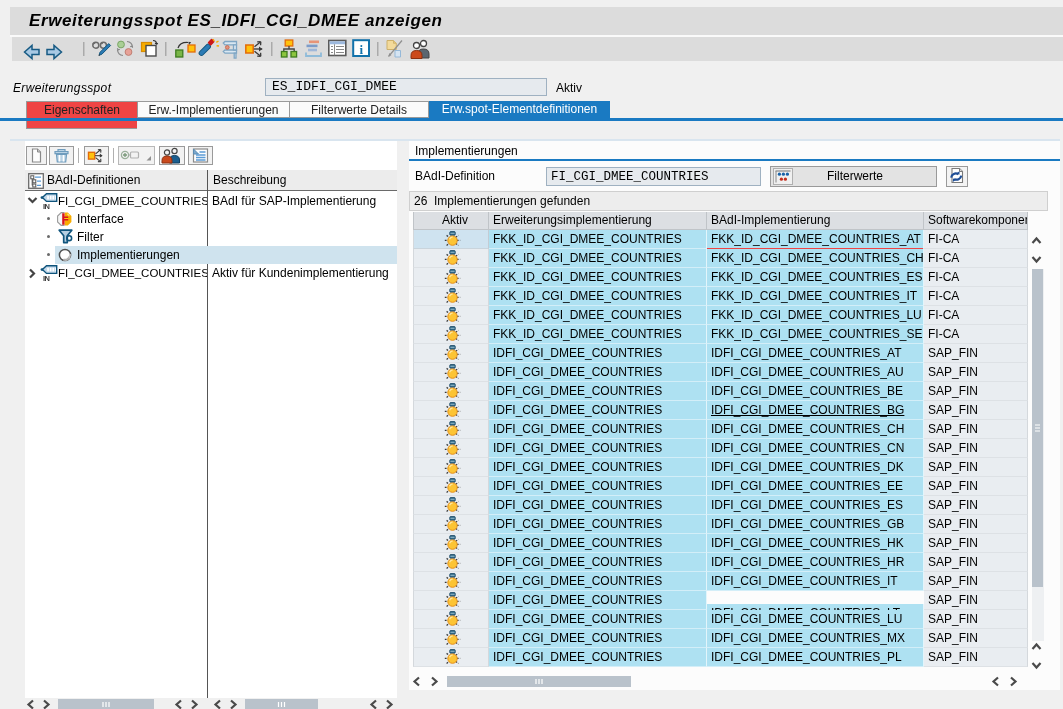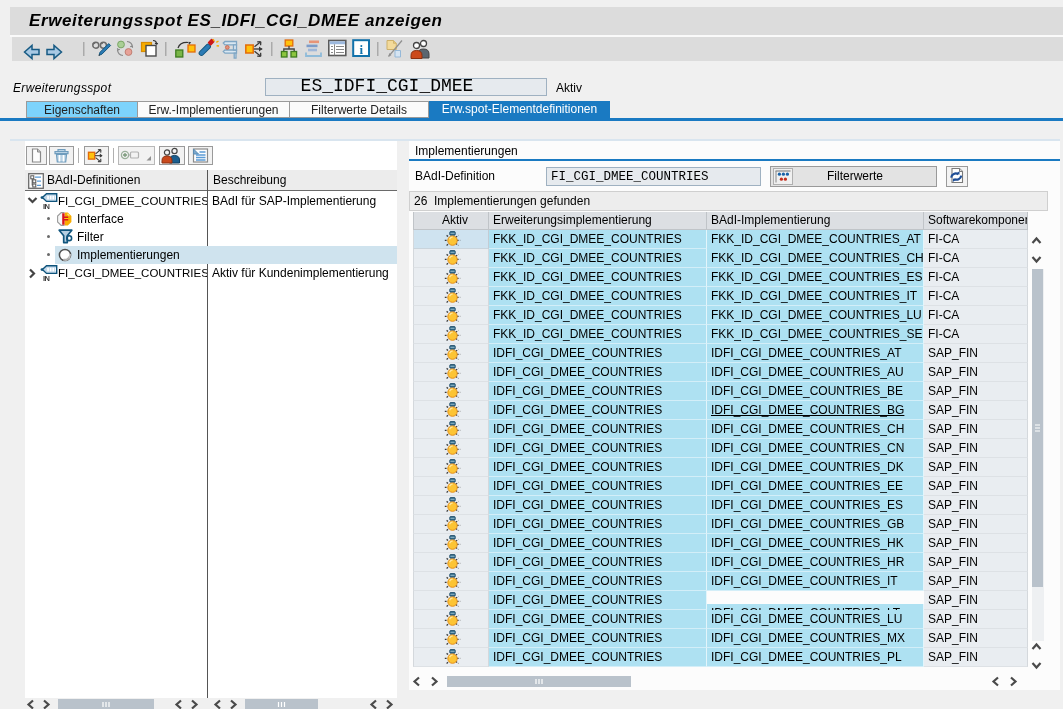--- a/index.html
+++ b/index.html
@@ -159,23 +159,23 @@
     </g>
 <g transform="translate(399,2)">
       <circle cx="12.5" cy="4.5" r="3" fill="#fff" stroke="#444" stroke-width="1.3"></circle>
       <path d="M7 19 v-4 q0 -5 5.5 -5 t5.5 5 v4 z" fill="#5a6670" stroke="#444" stroke-width="1"></path>
       <circle cx="5.5" cy="6.5" r="3" fill="#fff" stroke="#444" stroke-width="1.3"></circle>
       <path d="M0 19.5 v-3 q0 -5 5.5 -5 t5.5 5 v3 z" fill="#cc4a1b" stroke="#8a3010" stroke-width="1"></path>
     </g>
 </svg>
 <div class="a" style="left:13px;top:80px;width:200px;height:16px;line-height:16px;letter-spacing:0.35px;font-style:italic;">Erweiterungsspot</div>
 <div class="a" style="left:265px;top:78px;width:280px;height:16px;background:#e6eaee;border:1px solid #9fb1c1;"></div>
-<div class="a mono" style="left:252px;top:79px;width:270px;height:15px;line-height:15px;font-size:18px;text-align:center;">ES_IDFI_CGI_DMEE</div>
+<div class="a mono" style="left:272px;top:79px;width:270px;height:15px;line-height:15px;font-size:13px;">ES_IDFI_CGI_DMEE</div>
 <div class="a" style="left:556px;top:80px;width:60px;height:16px;line-height:16px;">Aktiv</div>
-<div class="a" style="left:26px;top:101px;width:111px;height:17px;background:#7dd3fc;border:1px solid #9a9a9a;border-right:none;box-sizing:border-box;text-align:center;line-height:16px;color:#222;">Eigenschaften</div>
+<div class="a" style="left:26px;top:101px;width:111px;height:28px;background:#ef4444;border:1px solid #9a9a9a;border-right:none;box-sizing:border-box;text-align:center;line-height:16px;color:#222;">Eigenschaften</div>
 <div class="a" style="left:137px;top:101px;width:152px;height:17px;background:#fbfbfb;border:1px solid #9a9a9a;border-right:none;box-sizing:border-box;text-align:center;line-height:16px;color:#222;">Erw.-Implementierungen</div>
 <div class="a" style="left:289px;top:101px;width:140px;height:17px;background:#fbfbfb;border:1px solid #9a9a9a;border-right:1px solid #9a9a9a;box-sizing:border-box;text-align:center;line-height:16px;color:#222;">Filterwerte Details</div>
 <div class="a" style="left:429px;top:101px;width:181px;height:17px;background:#1a7ac2;box-sizing:border-box;text-align:center;line-height:17px;color:#fff;">Erw.spot-Elementdefinitionen</div>
 <div class="a" style="left:0px;top:118px;width:1063px;height:3px;background:#1a7ac2;"></div>
 <div class="a" style="left:25px;top:141px;width:372px;height:568px;background:#fff;"></div>
 <div class="a" style="left:26px;top:146px;width:21px;height:19px;border:1px solid #9a9a9a;background:#f2f2f2;box-sizing:border-box;"><svg width="19" height="17" viewBox="0 0 19 17">
       <path d="M5.5 2 h5 l3 3 v10 h-8 z" fill="#fdfdfd" stroke="#8a8a8a" stroke-width="1.2"></path>
       <path d="M10.5 2 v3 h3" fill="#c9c9c9" stroke="#8a8a8a" stroke-width="1"></path>
     </svg></div>
 <div class="a" style="left:49px;top:146px;width:25px;height:19px;border:1px solid #9a9a9a;background:#f2f2f2;box-sizing:border-box;"><svg width="23" height="17" viewBox="0 0 23 17">
@@ -332,21 +332,21 @@
 <div class="a" style="left:413px;top:212px;width:76px;height:18px;background:#dcdfe3;border-right:1px solid #c0c4c8;border-bottom:1px solid #c0c4c8;box-sizing:border-box;line-height:17px;overflow:hidden;white-space:nowrap;text-align:center;text-indent:8px;border-left:1px solid #c0c4c8;">Aktiv</div>
 <div class="a" style="left:489px;top:212px;width:218px;height:18px;background:#dcdfe3;border-right:1px solid #c0c4c8;border-bottom:1px solid #c0c4c8;box-sizing:border-box;line-height:17px;overflow:hidden;white-space:nowrap;padding-left:4px;">Erweiterungsimplementierung</div>
 <div class="a" style="left:707px;top:212px;width:217px;height:18px;background:#dcdfe3;border-right:1px solid #c0c4c8;border-bottom:1px solid #c0c4c8;box-sizing:border-box;line-height:17px;overflow:hidden;white-space:nowrap;padding-left:4px;">BAdI-Implementierung</div>
 <div class="a" style="left:924px;top:212px;width:104px;height:18px;background:#dcdfe3;border-right:1px solid #c0c4c8;border-bottom:1px solid #c0c4c8;box-sizing:border-box;line-height:17px;overflow:hidden;white-space:nowrap;padding-left:4px;">Softwarekomponente</div>
 <div class="a" style="left:413px;top:230px;width:76px;height:19px;background:#cfe3f0;border-right:1px solid #c3ccd4;border-bottom:1px solid #c9d4dc;box-sizing:border-box;border-left:1px solid #d4d8dc;">
     <svg style="position:absolute;left:30px;top:1px" width="17" height="17">
       <use href="#bulb"></use>
     </svg>
   </div>
 <div class="a" style="left:489px;top:230px;width:218px;height:19px;background:#aee1f2;border-right:1px solid #e2f5fb;border-bottom:1px solid #d3eef8;box-sizing:border-box;line-height:18px;padding-left:4px;overflow:hidden;white-space:nowrap;">FKK_ID_CGI_DMEE_COUNTRIES</div>
-<div class="a" style="left:707px;top:230px;width:217px;height:24px;background:#aee1f2;border-right:1px solid #e2f5fb;border-bottom:2px solid #ef4444;box-sizing:border-box;line-height:18px;padding-left:4px;overflow:hidden;white-space:nowrap;">FKK_ID_CGI_DMEE_COUNTRIES_AT</div>
+<div class="a" style="left:707px;top:230px;width:217px;height:24px;background:#aee1f2;border-right:1px solid #e2f5fb;border-bottom:6px solid #ef4444;box-sizing:border-box;line-height:18px;padding-left:4px;overflow:hidden;white-space:nowrap;">FKK_ID_CGI_DMEE_COUNTRIES_AT</div>
 <div class="a" style="left:924px;top:230px;width:104px;height:19px;background:#e9edf1;border-right:1px solid #d4d8dc;border-bottom:1px solid #dde1e5;box-sizing:border-box;line-height:18px;padding-left:4px;overflow:hidden;white-space:nowrap;">FI-CA</div>
 <div class="a" style="left:413px;top:249px;width:76px;height:19px;background:#e9edf1;border-right:1px solid #d4d8dc;border-bottom:1px solid #dde1e5;box-sizing:border-box;line-height:18px;overflow:hidden;white-space:nowrap;border-left:1px solid #d4d8dc;">
     <svg style="position:absolute;left:30px;top:1px" width="17" height="17">
       <use href="#bulb"></use>
     </svg>
   </div>
 <div class="a" style="left:489px;top:249px;width:218px;height:19px;background:#aee1f2;border-right:1px solid #e2f5fb;border-bottom:1px solid #d3eef8;box-sizing:border-box;line-height:18px;padding-left:4px;overflow:hidden;white-space:nowrap;">FKK_ID_CGI_DMEE_COUNTRIES</div>
 <div class="a" style="left:707px;top:249px;width:217px;height:19px;background:#aee1f2;border-right:1px solid #e2f5fb;border-bottom:1px solid #d3eef8;box-sizing:border-box;line-height:18px;padding-left:4px;overflow:hidden;white-space:nowrap;">FKK_ID_CGI_DMEE_COUNTRIES_CH</div>
 <div class="a" style="left:924px;top:249px;width:104px;height:19px;background:#e9edf1;border-right:1px solid #d4d8dc;border-bottom:1px solid #dde1e5;box-sizing:border-box;line-height:18px;padding-left:4px;overflow:hidden;white-space:nowrap;">FI-CA</div>
 <div class="a" style="left:413px;top:268px;width:76px;height:19px;background:#e9edf1;border-right:1px solid #d4d8dc;border-bottom:1px solid #dde1e5;box-sizing:border-box;line-height:18px;overflow:hidden;white-space:nowrap;border-left:1px solid #d4d8dc;">

